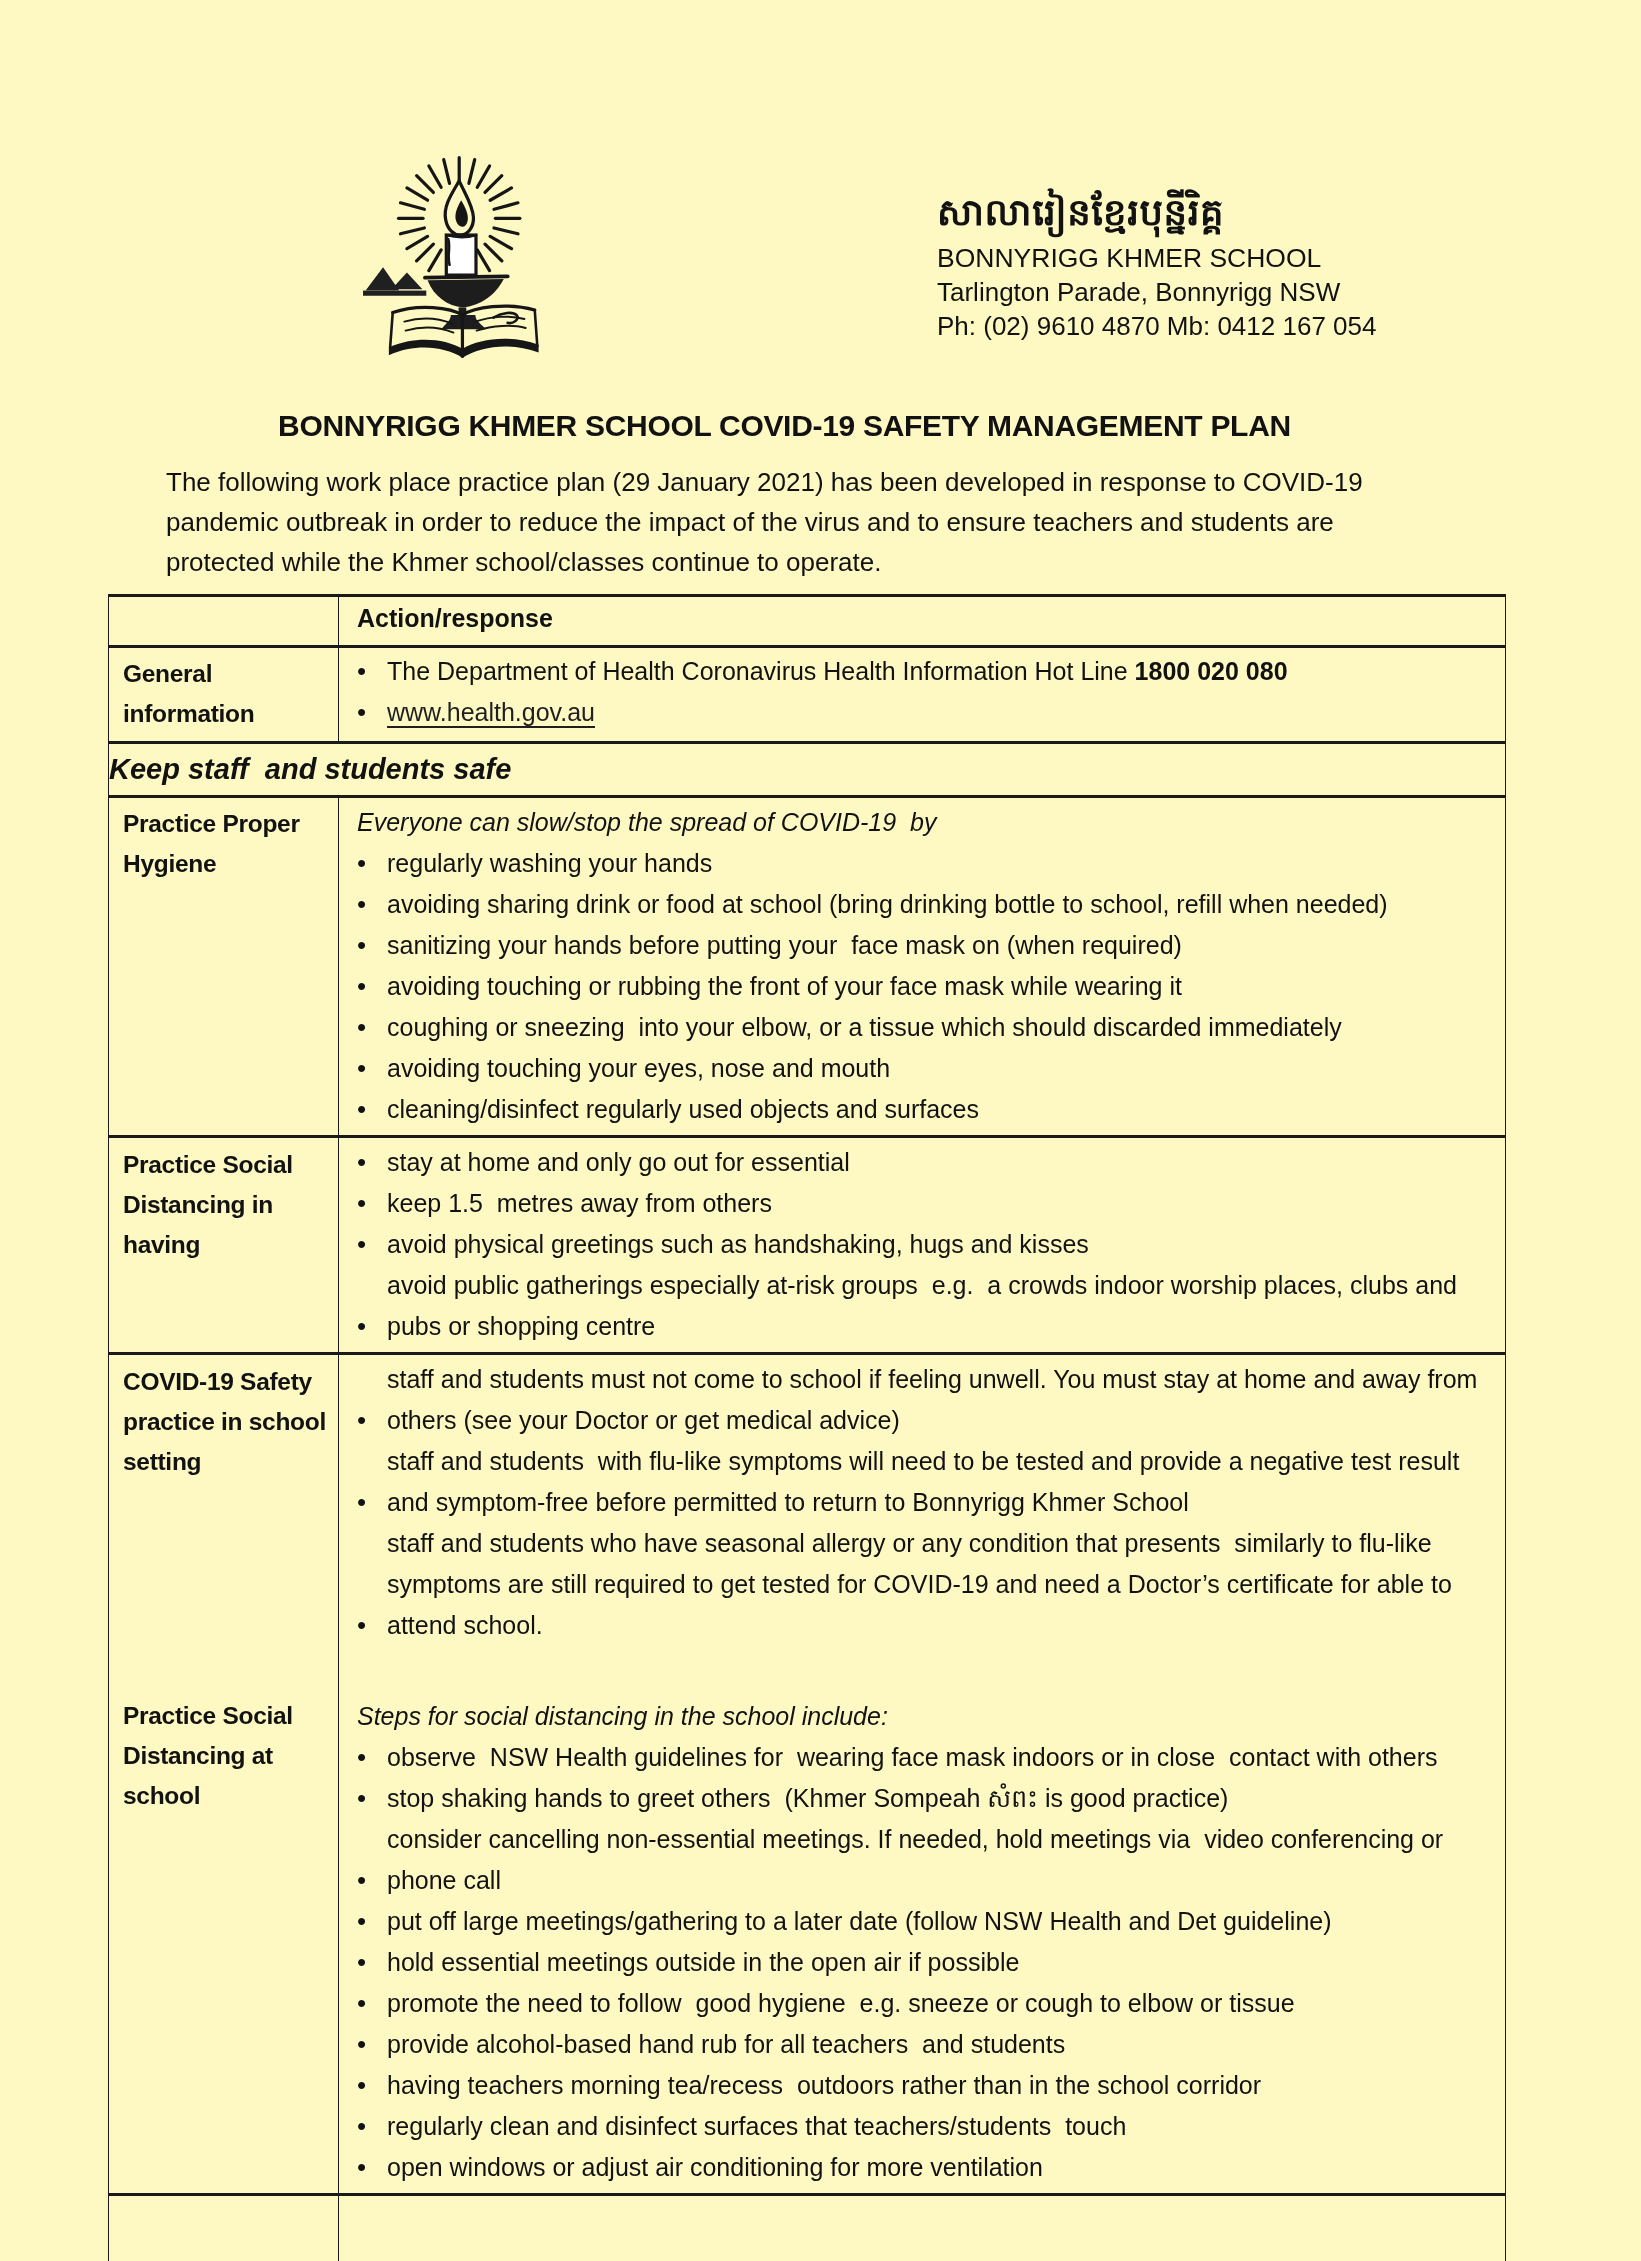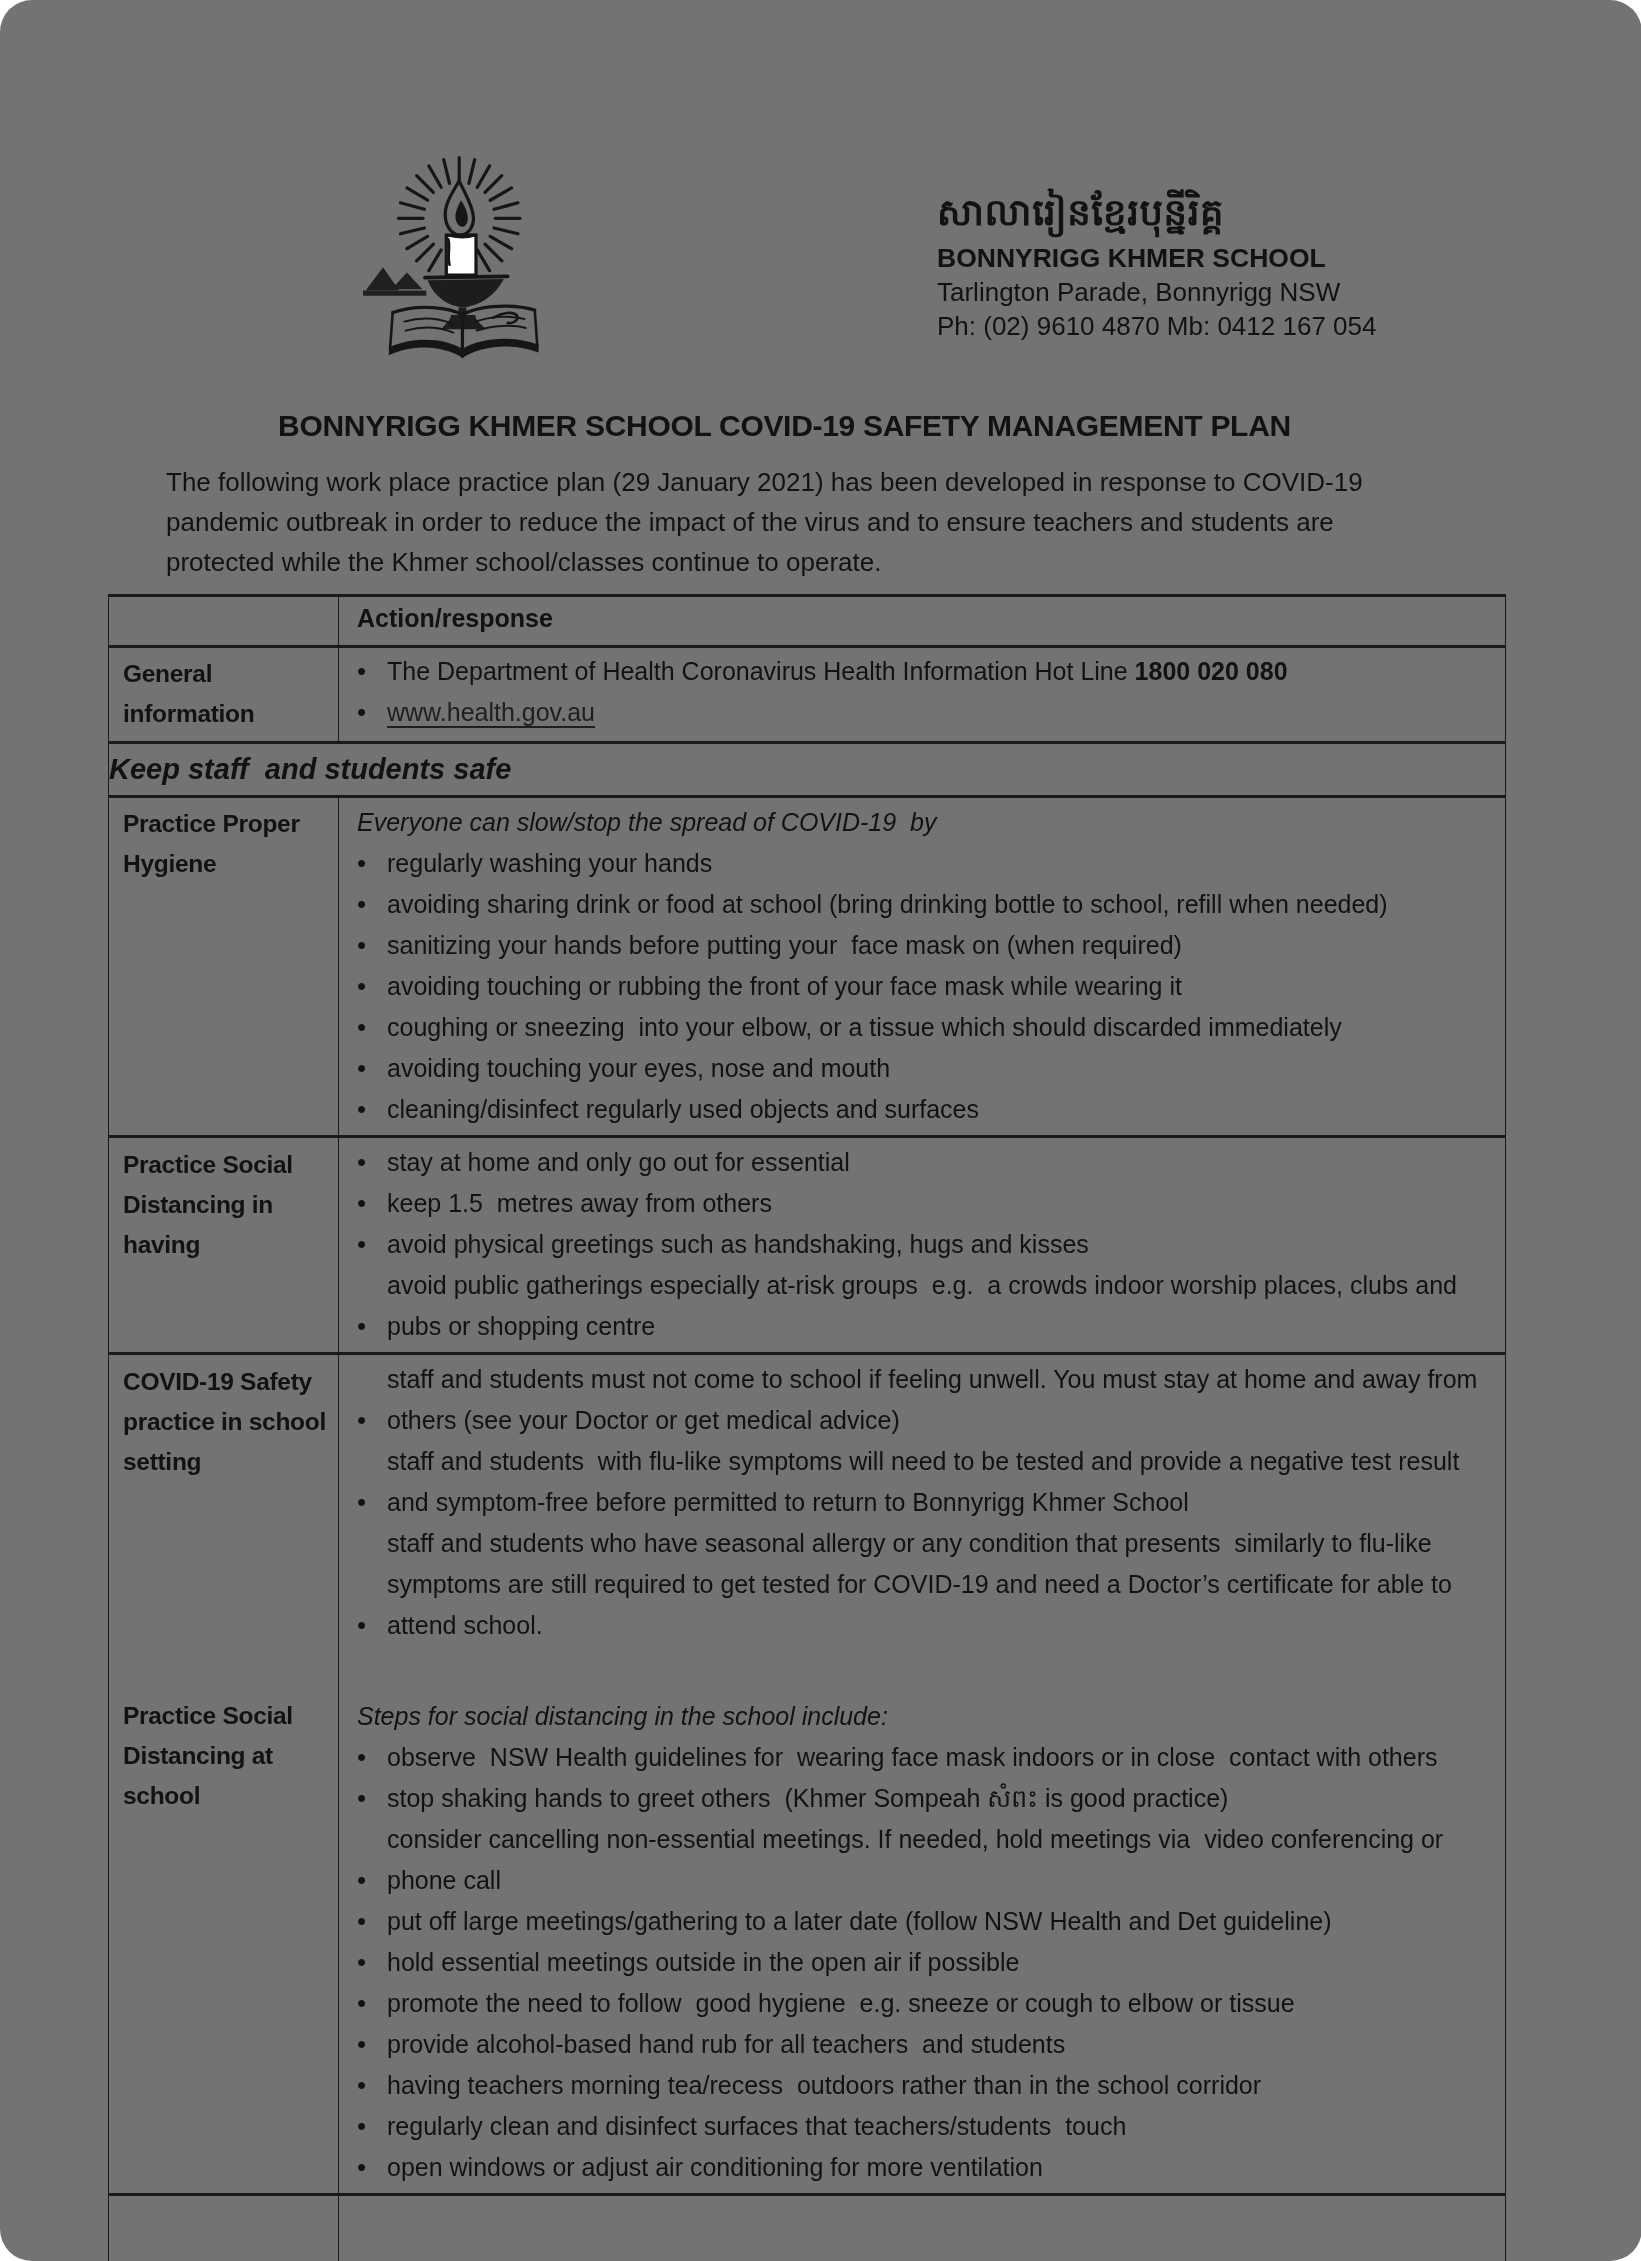--- a/index.html
+++ b/index.html
@@ -1,23 +1,23 @@
 <!DOCTYPE html>
 <html style="font-size:10.3px"><head>
 <meta charset="utf-8">
 <style>
   html,body{margin:0;padding:0;background:#ffffff;}
   body{width:1642px;height:2261px;position:relative;font-family:"Liberation Sans","DejaVu Sans",sans-serif;color:#121212;}
-  .page{position:absolute;inset:0;background:#737373;overflow:hidden;border-radius:32px;}
+  .page{position:absolute;inset:0;background:#fef9c3;overflow:hidden;}
 
   
   .logo-wrap{position:absolute;left:354px;top:155px;width:213px;height:226px;}
   .org{position:absolute;left:937px;top:188px;}
   .org-khmer{font-size:37px;font-weight:bold;line-height:50px;letter-spacing:0.6px;}
-  .org-name{font-size:26.5px;font-weight:bold;line-height:34px;margin-top:2.6px;}
+  .org-name{font-size:26.5px;font-weight:normal;line-height:34px;margin-top:2.6px;}
   .org-addr{font-size:26px;line-height:34px;}
   .org-phone{font-size:26px;line-height:34px;}
 
   
   .doc-title{position:absolute;left:65px;top:409px;width:1439px;margin:0;text-align:center;font-size:30px;font-weight:bold;letter-spacing:-0.3px;}
   .intro{position:absolute;left:166px;top:462px;width:1368px;font-size:26px;line-height:40px;}
   .intro div{white-space:pre-wrap;}
 
   
   .tbl{position:absolute;left:108px;top:594px;width:1398px;border:1.9px solid #1a1a1a;border-top-width:3.9px;border-bottom-width:3.9px;box-sizing:border-box;}

